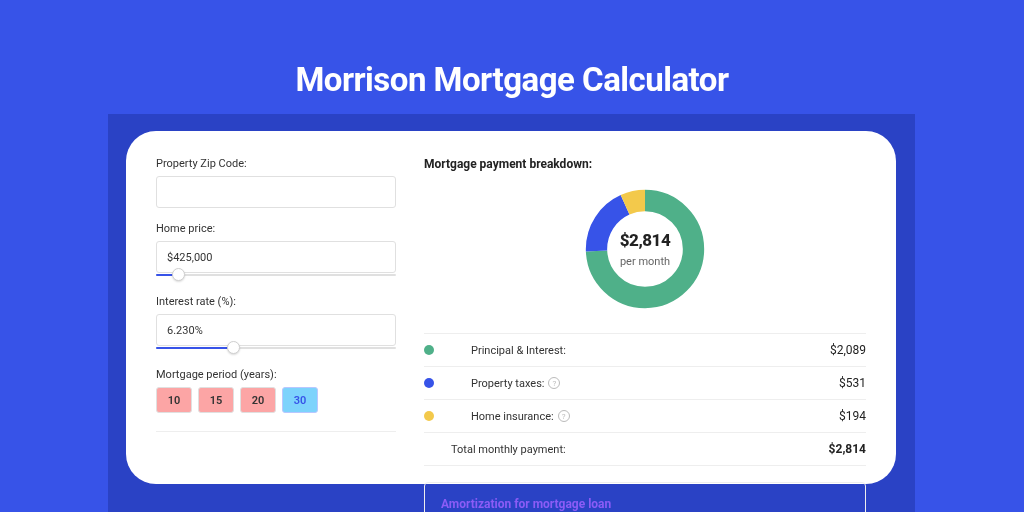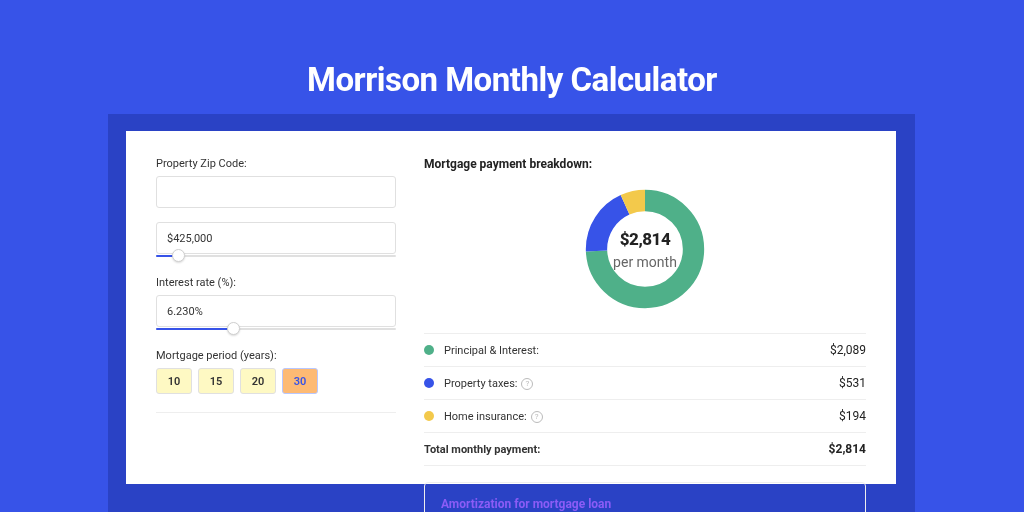--- a/index.html
+++ b/index.html
@@ -1,71 +1,72 @@
 <!DOCTYPE html>
 <html><head>
 <meta charset="utf-8">
 <style>
 *{margin:0;padding:0;box-sizing:border-box;font-family:-apple-system,BlinkMacSystemFont,"Segoe UI",Roboto,Helvetica,Arial,sans-serif;}
 body{width:1024px;height:512px;overflow:hidden;background:#3753e8;}
 .shadow-frame{position:absolute;left:108px;top:114px;width:807px;height:398px;background:#2a42c5;}
 .title{position:absolute;top:60px;left:0;right:0;text-align:center;color:#fff;font-size:33px;font-weight:700;letter-spacing:-0.5px;}
-.panel{position:absolute;left:126px;top:131px;width:770px;height:353px;background:#fff;}
+.panel{position:absolute;left:126px;top:131px;width:770px;height:353px;background:#fff;border-radius:30px;}
 .inner{padding:26px 30px 0 30px;display:flex;gap:28px;}
 .left{width:240px;}
 .right{flex:1;}
 .field{margin-bottom:14px;}
 .field-label{font-size:11px;color:#333;margin-bottom:6px;display:block;}
 .text-input{width:100%;height:32px;border:1px solid #e0e0e0;border-radius:3px;padding:0 10px;font-size:11px;color:#333;background:#fff;}
 .slider-wrap{position:relative;height:10px;margin-top:-2px;}
 .slider-track{height:2px;background:#e0e0e0;position:relative;top:3px;border-radius:2px;}
 .slider-fill{position:absolute;top:3px;left:0;height:2px;background:#3753e8;border-radius:2px;}
 .slider-thumb{position:absolute;top:-3px;width:13px;height:13px;border-radius:50%;background:#fff;border:1px solid #d0d0d0;box-shadow:0 1px 2px rgba(0,0,0,0.15);}
 .two-col{display:flex;gap:8px;}
 .two-col .text-input:first-child{flex:1.9;}
 .two-col .text-input:last-child{flex:1;}
 .period-row{display:flex;gap:6px;}
-.period-btn{width:36px;height:26px;border:1px solid #e0e0e0;border-radius:3px;background:#fef9c3;font-size:11px;font-weight:600;color:#333;cursor:pointer;display:flex;align-items:center;justify-content:center;}
-.period-btn.active{background:#fdba74;border-color:#b8c7ff;color:#3753e8;}
+.period-btn{width:36px;height:26px;border:1px solid #e0e0e0;border-radius:3px;background:#fca5a5;font-size:11px;font-weight:600;color:#333;cursor:pointer;display:flex;align-items:center;justify-content:center;}
+.period-btn.active{background:#7dd3fc;border-color:#b8c7ff;color:#3753e8;}
 .divider{height:1px;background:#eee;margin:18px 0 14px 0;}
 .breakdown-title{font-size:12px;font-weight:700;color:#222;margin-bottom:14px;}
 .donut-wrap{display:flex;justify-content:center;margin-bottom:20px;}
 .donut{position:relative;width:128px;height:128px;}
 .donut svg{width:128px;height:128px;transform:rotate(-90deg);}
 .donut-center{position:absolute;top:0;left:0;right:0;bottom:0;display:flex;flex-direction:column;align-items:center;justify-content:center;}
 .donut-amount{font-size:17px;font-weight:800;color:#222;letter-spacing:-0.5px;}
-.donut-sub{font-size:14px;color:#666;margin-top:5px;}
+.donut-sub{font-size:11px;color:#666;margin-top:5px;}
 .br-list{border-top:1px solid #eee;}
 .br-row{display:flex;align-items:center;padding:9px 0;border-bottom:1px solid #eee;}
 .br-dot{width:10px;height:10px;border-radius:50%;margin-right:10px;}
-.br-label{font-size:11px;color:#333;flex:1;display:flex;align-items:flex-end;gap:4px;}
+.br-label{font-size:11px;color:#333;flex:1;display:flex;align-items:center;gap:4px;margin-left:27px;}
 .br-val{font-size:12px;color:#222;}
-.br-row.total .br-label{font-weight:700;}
+.br-row.total .br-label{font-weight:400;}
 .br-row.total .br-val{font-weight:700;}
 .info-ic{width:12px;height:12px;border-radius:50%;border:1px solid #bbb;display:inline-flex;align-items:center;justify-content:center;font-size:8px;color:#bbb;}
 .amort-card{margin-top:16px;border:1px solid #eee;border-radius:4px;padding:14px 16px 0 16px;}
 .amort-title{font-size:12px;font-weight:700;color:#8b5cf6;margin-bottom:10px;}
 </style>
 </head>
 <body>
 
-<div class="title">Morrison Monthly Calculator</div>
+<div class="title">Morrison Mortgage Calculator</div>
 <div class="shadow-frame"></div>
 
 <div class="panel">
   <div class="inner">
 
     <div class="left">
 
       <div class="field">
         <label class="field-label">Property Zip Code:</label>
         <input class="text-input" value="" style="">
       </div>
 
       <div class="field">
+        <label class="field-label">Home price:</label>
         <input class="text-input" value="$425,000" style="">
         <div class="slider-wrap">
           <div class="slider-track"></div>
           <div class="slider-fill" id="sf-home" style="width: 9%;"></div>
           <div class="slider-thumb" id="st-home" style="left: calc(9% - 6px);"></div>
         </div>
       </div>
 
 
       <div class="field">

